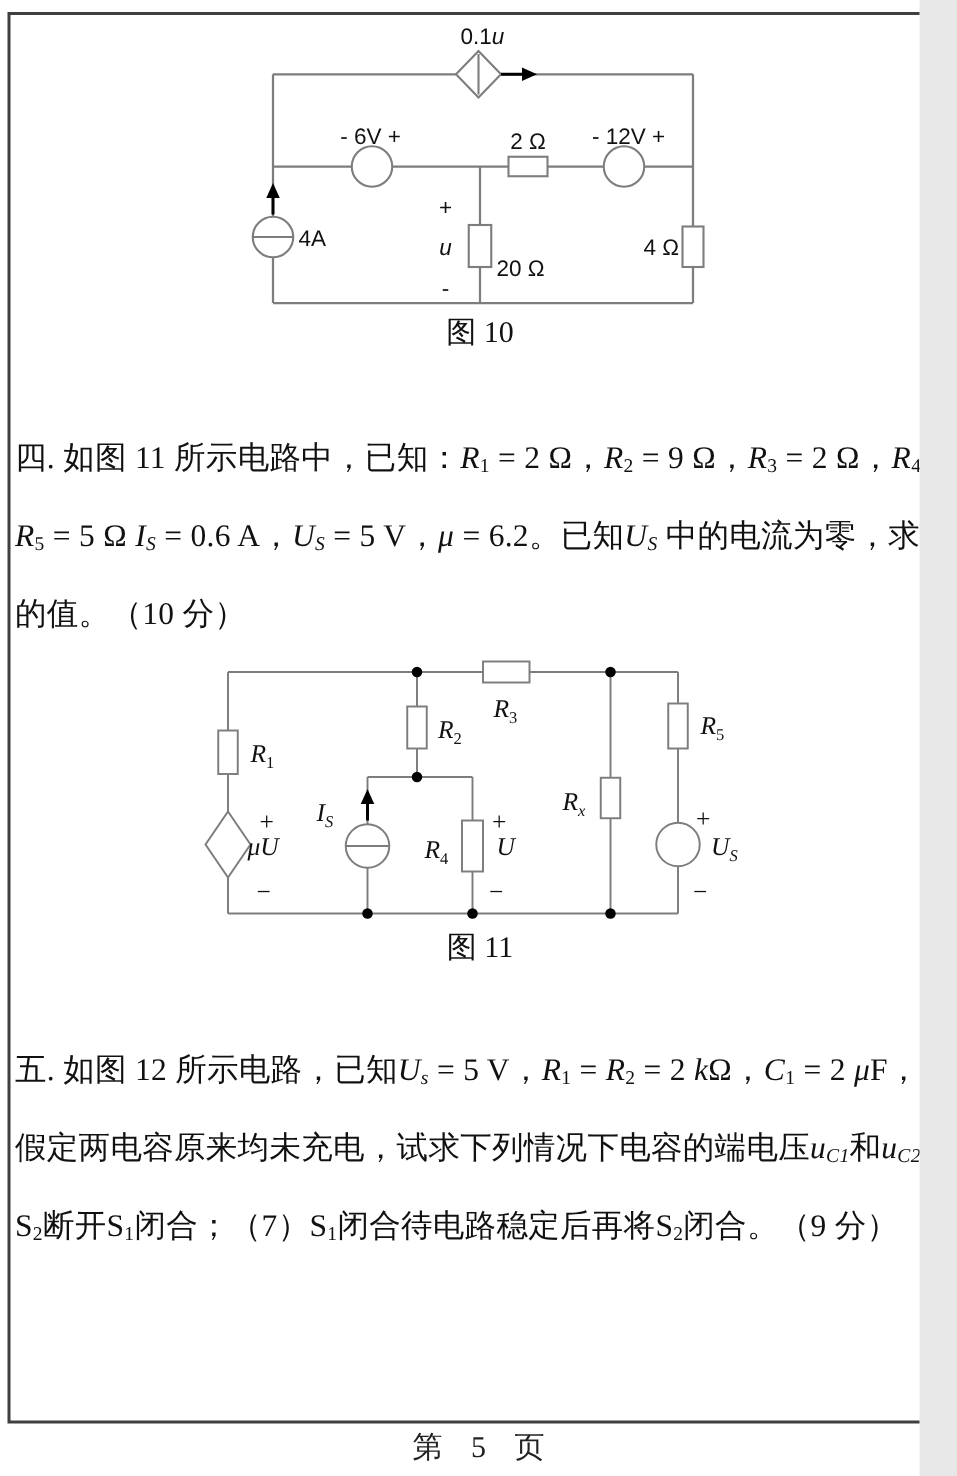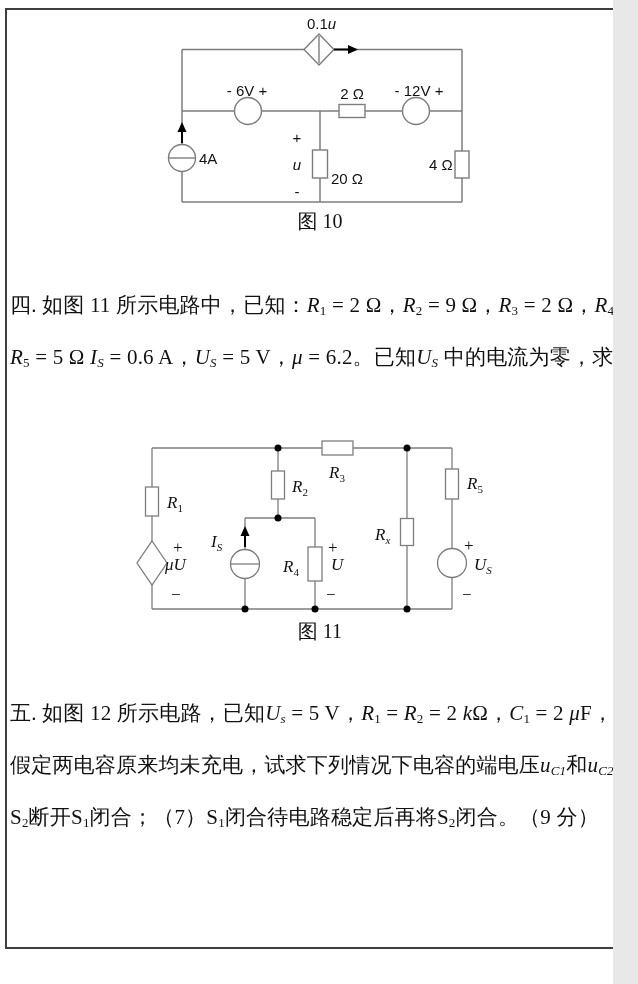--- a/index.html
+++ b/index.html
@@ -64,20 +64,21 @@
     <text x="297" y="170" text-anchor="middle" font-style="italic">u</text>
     <text x="297" y="197" text-anchor="middle">-</text>
     <text x="331" y="184">20 Ω</text>
     <text x="429" y="170">4 Ω</text>
     <text x="320" y="228" text-anchor="middle" class="cap">图 10</text>
   </svg>
 
   <div class="para p4">
     <div class="pline"><span>四. 如图 11 所示电路中，已知：</span><span class="i">R</span><span class="sub">1</span><span> = 2 Ω，</span><span class="i">R</span><span class="sub">2</span><span> = 9 Ω，</span><span class="i">R</span><span class="sub">3</span><span> = 2 Ω，</span><span class="i">R</span><span class="sub">4</span><span> = 2 Ω，</span></div>
     <div class="pline"><span class="i">R</span><span class="sub">5</span><span> = 5 Ω </span><span class="i">I</span><span class="isub">S</span><span> = 0.6 A，</span><span class="i">U</span><span class="isub">S</span><span> = 5 V，</span><span class="i">μ</span><span> = 6.2。已知</span><span class="i">U</span><span class="isub">S</span><span> 中的电流为零，求电阻 </span></div>
+    <div class="pline"><span>的值。（10 分）</span></div>
   </div>
 
   <svg class="f11" style="left:130px;top:430px;width:380px;height:225px" viewBox="130 430 380 225">
     <g stroke="#7d7d7d" stroke-width="1.3" fill="none">
       <path d="M152,448 H452 M152,448 V609 M452,448 V609 M152,609 H452 M278,448 V518 M245,518 H315 M245,518 V609 M315,518 V609 M407,448 V609"></path>
     </g>
     <g fill="#ffffff" stroke="#7d7d7d" stroke-width="1.3">
       <rect x="322" y="441" width="31" height="14"></rect>
       <rect x="145.5" y="487" width="13" height="29"></rect>
       <rect x="271.5" y="471" width="13" height="28"></rect>
@@ -120,13 +121,14 @@
 
     <text x="320" y="638" text-anchor="middle" class="cap">图 11</text>
   </svg>
 
   <div class="para p5">
     <div class="pline"><span>五. 如图 12 所示电路，已知</span><span class="i">U</span><span class="isub">s</span><span> = 5 V，</span><span class="i">R</span><span class="sub">1</span><span> = </span><span class="i">R</span><span class="sub">2</span><span> = 2 </span><span class="i">k</span><span>Ω，</span><span class="i">C</span><span class="sub">1</span><span> = 2 </span><span class="i">μ</span><span>F，</span><span class="i">C</span><span class="sub">2</span><span> = 3 </span></div>
     <div class="pline"><span>假定两电容原来均未充电，试求下列情况下电容的端电压</span><span class="i">u</span><span class="isub">C1</span><span>和</span><span class="i">u</span><span class="isub">C2</span><span>。（1）</span></div>
     <div class="pline"><span>S</span><span class="sub">2</span><span>断开S</span><span class="sub">1</span><span>闭合；（7）S</span><span class="sub">1</span><span>闭合待电路稳定后再将S</span><span class="sub">2</span><span>闭合。（9 分）</span></div>
   </div>
 
+  <div class="footer">第 5 页</div>
 </div>
 
 </body></html>

